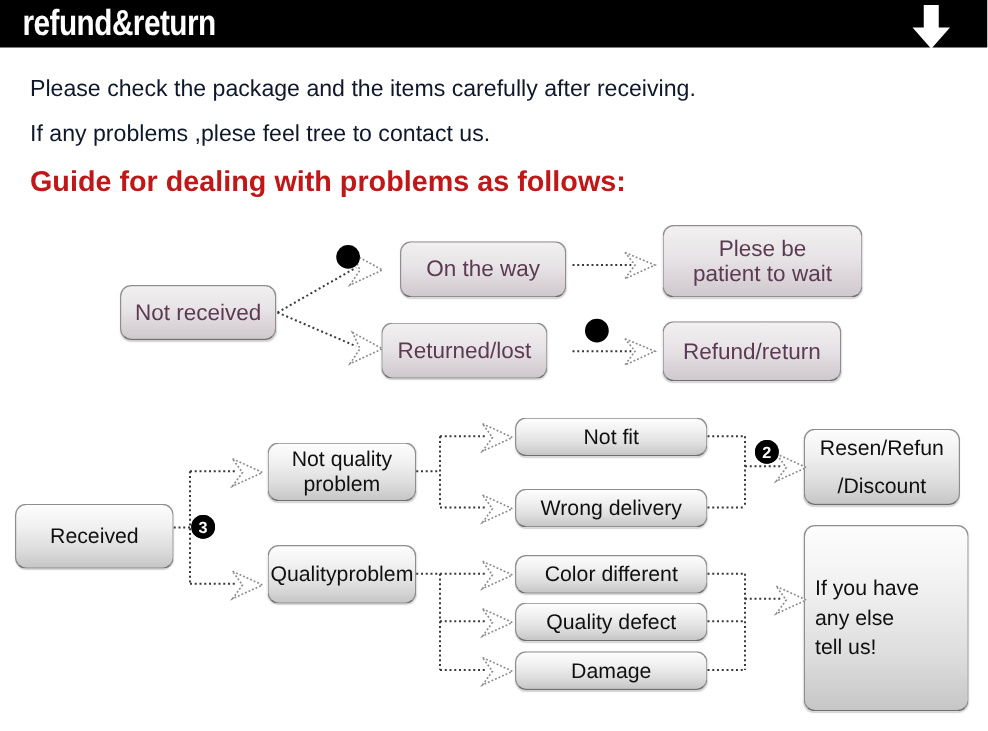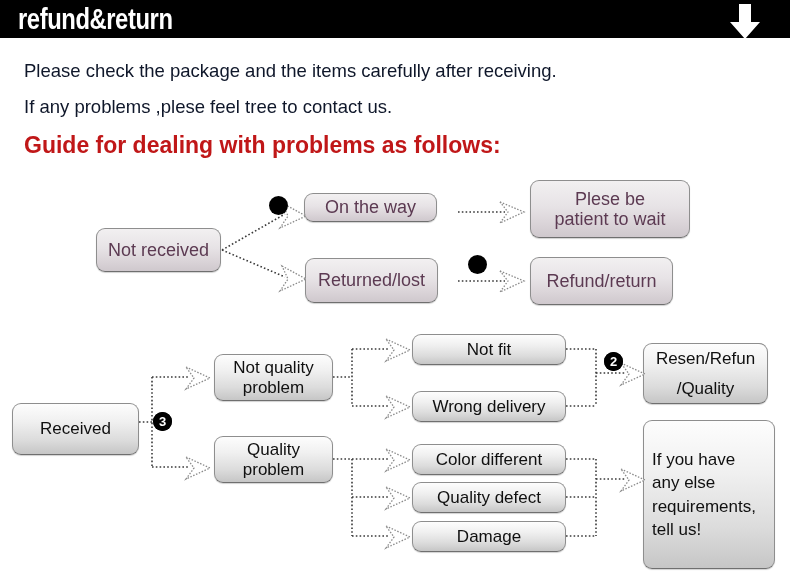--- a/index.html
+++ b/index.html
@@ -160,21 +160,21 @@
 
   <line class="dline" x1="458" y1="212" x2="505" y2="212"></line>
   <polygon class="ahead" points="500,202 524,212 500,223 508,212"></polygon>
 
   <line class="dline" x1="458" y1="281" x2="505" y2="281"></line>
   <polygon class="ahead" points="500,271 524,281 500,292 508,281"></polygon>
 </svg>
 
 <div class="fbox purple" style="left:96px; top:228px; width:125px; height:44px;">Not received</div>
 
-<div class="fbox purple" style="left:304px; top:193px; width:133px; height:29px;">On the way</div>
+<div class="fbox purple" style="left:320px; top:193px; width:133px; height:45px;">On the way</div>
 
 <div class="fbox purple" style="left:305px; top:258px; width:133px; height:45px;">Returned/lost</div>
 
 <div class="fbox purple" style="left:530px; top:180px; width:160px; height:58px; flex-direction:column;">
   <span>Plese be</span>
   <span>patient to wait</span>
 </div>
 
 <div class="fbox purple" style="left:530px; top:257px; width:143px; height:48px;">Refund/return</div>
 
@@ -221,44 +221,43 @@
   <polygon class="ahead" points="621,469 645,480 621,491 629,480"></polygon>
 </svg>
 
 <div class="fbox gray" style="left:12px; top:403px; width:127px; height:52px;">Received</div>
 
 <div class="fbox gray" style="left:214px; top:354px; width:119px; height:47px; flex-direction:column;">
   <span>Not quality</span>
   <span>problem</span>
 </div>
 
-<div class="fbox gray" style="left:214px; top:436px; width:119px; height:47px; flex-direction:column;">
+<div class="fbox gray" style="left:214px; top:436px; width:119px; height:47px; ">
   <span>Quality</span>
   <span>problem</span>
 </div>
 
 <div class="fbox gray" style="left:412px; top:334px; width:154px; height:31px;">Not fit</div>
 
 <div class="fbox gray" style="left:412px; top:391px; width:154px; height:31px;">Wrong delivery</div>
 
 <div class="fbox gray" style="left:412px; top:444px; width:154px; height:31px;">Color different</div>
 
 <div class="fbox gray" style="left:412px; top:482px; width:154px; height:31px;">Quality defect</div>
 
 <div class="fbox gray" style="left:412px; top:521px; width:154px; height:31px;">Damage</div>
 
 <div class="fbox gray" style="left:643px; top:343px; width:125px; height:61px; flex-direction:column;gap:11px;">
   <span>Resen/Refun</span>
-  <span>/Quality</span>
+  <span>/Discount</span>
 </div>
 
 <div class="fbox gray left-align" style="left:643px; top:420px; width:132px; height:149px; flex-direction:column; align-items:flex-start; justify-content:center;">
   <span>If you have</span>
   <span>any else</span>
-  <span>requirements,</span>
   <span>tell us!</span>
 </div>
 
 <div class="badge" style="left:153px; top:412px; font-size:0;">
   <svg width="19" height="19" viewBox="0 0 19 19">
     <circle cx="9.5" cy="9.5" r="9.5" fill="#000"></circle>
     <text x="9.5" y="14.3" font-family="Liberation Sans, sans-serif" font-size="13" font-weight="bold" fill="#fff" text-anchor="middle">3</text>
   </svg>
 </div>
 

